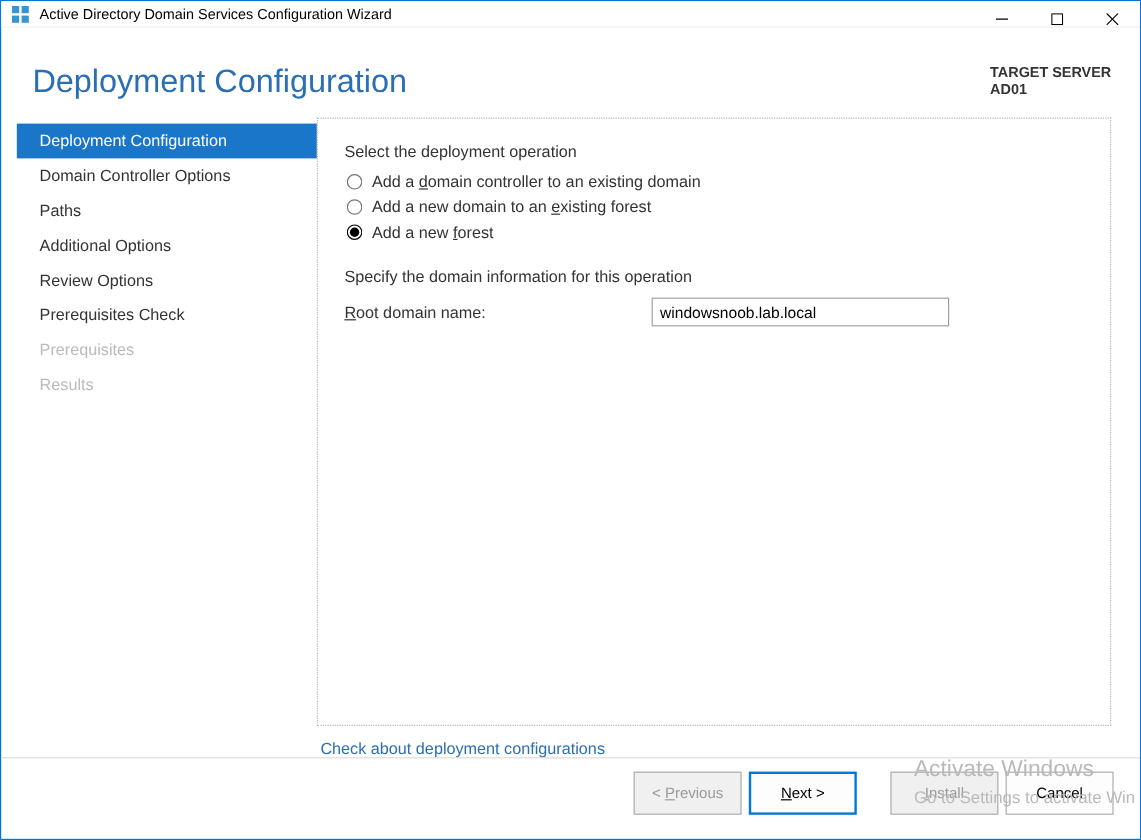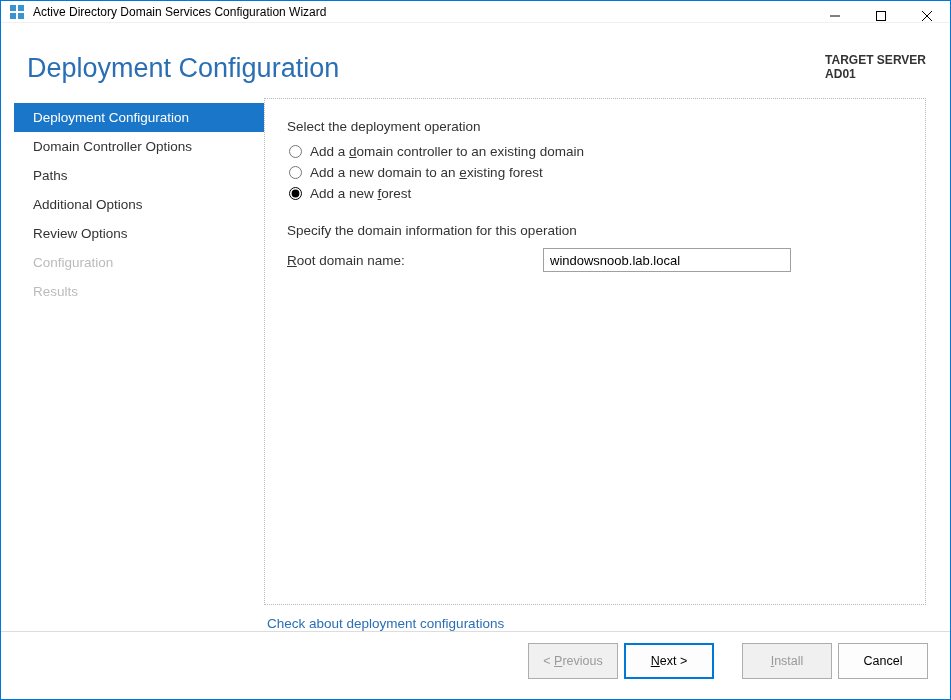--- a/index.html
+++ b/index.html
@@ -207,21 +207,22 @@
   </div>
 </div>
 
 <div class="body">
   <div class="sidebar" id="sidebar">
       <div class="step selected">Deployment Configuration</div>
       <div class="step">Domain Controller Options</div>
       <div class="step">Paths</div>
       <div class="step">Additional Options</div>
       <div class="step">Review Options</div>
-      <div class="step disabled">Configuration</div>
+      <div class="step">Prerequisites Check</div>
+      <div class="step disabled">Prerequisites</div>
       <div class="step disabled">Results</div>
     </div>
   <div class="content-panel">
     <div class="section-label">Select the deployment operation</div>
     <div class="radios" id="radios">
         <label class="radio-row">
           <input type="radio" name="deploy" style="">
           <span>Add a <u>d</u>omain controller to an existing domain</span>
         </label>
         <label class="radio-row">
@@ -242,13 +243,17 @@
 </div>
 
 <div class="morelink">Check about deployment configurations</div>
 
 <div class="footer">
   <button class="btn disabled"><span>&lt; </span><u>P</u><span>revious</span></button>
   <button class="btn default"><u>N</u><span>ext &gt;</span></button>
   <span style="width:16px"></span>
   <button class="btn disabled"><u>I</u><span>nstall</span></button>
   <button class="btn">Cancel</button>
+  <div class="watermark">
+    <div class="w1">Activate Windows</div>
+    <div>Go to Settings to activate Win</div>
+  </div>
 </div>
 
 </body></html>

